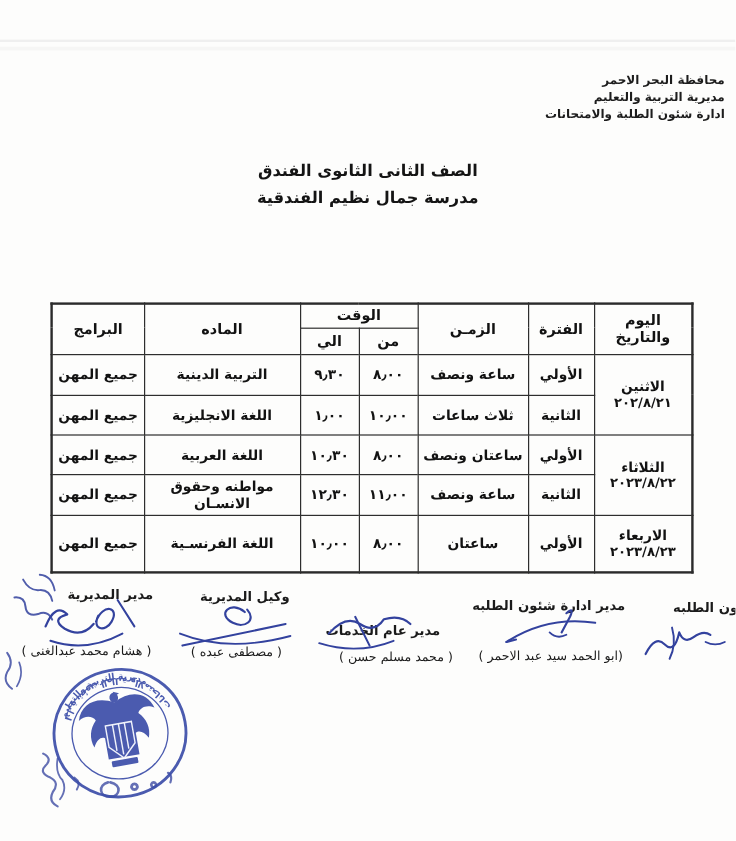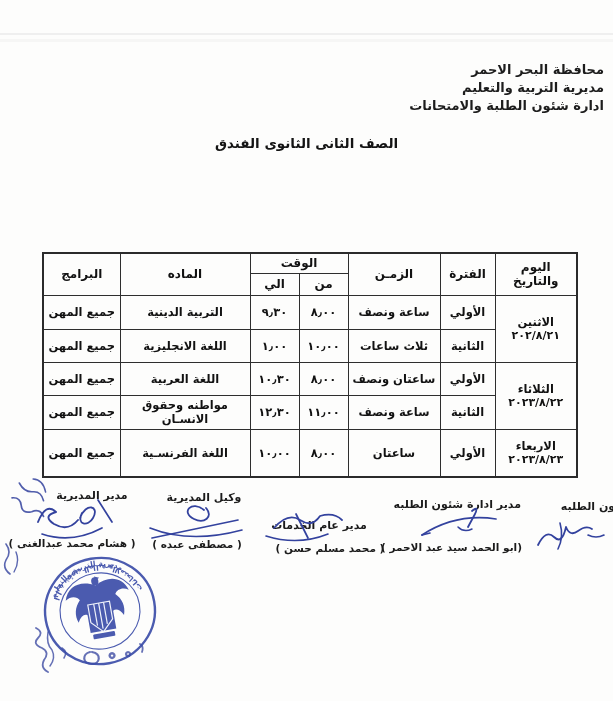--- a/index.html
+++ b/index.html
@@ -4,42 +4,42 @@
 <style>
   html,body{margin:0;padding:0;}
   body{width:613px;height:701px;font-family:"DejaVu Sans",sans-serif;background:#ffffff;}
   .page{position:relative;width:613px;height:701px;background:#fdfdfc;overflow:hidden;color:#161616;}
   .scan-line{position:absolute;left:0;width:100%;pointer-events:none;}
   .scan-line.l1{top:33px;height:2px;background:#efefef;}
   .scan-line.l2{top:39px;height:3px;background:#f6f6f5;}
 
   
   .letterhead{position:absolute;top:61px;right:9px;text-align:right;direction:rtl;
-    font-weight:bold;font-size:13px;line-height:1.4;color:#1d1d1d;}
+    font-weight:bold;font-size:10px;line-height:1.4;color:#1d1d1d;}
 
   
   .titles{position:absolute;top:132px;left:0;width:100%;text-align:center;direction:rtl;
     font-weight:bold;font-size:13.5px;line-height:1.65;color:#141414;}
 
   
   table.exam{position:absolute;left:42px;top:252px;width:534px;border-collapse:collapse;
     table-layout:fixed;direction:rtl;border:2.5px solid #2b2b2b;}
   table.exam th,table.exam td{border:1.4px solid #2e2e2e;font-weight:bold;text-align:center;
     vertical-align:middle;padding:0 2px;color:#121212;font-size:11.5px;}
   table.exam th{font-size:12px;}
   tr.hr1{height:20px;}
   tr.hr2{height:22px;}
   tr.r1{height:34px;} tr.r2{height:33px;} tr.r3{height:33px;} tr.r4{height:34px;} tr.r5{height:48px;}
   td.daycell .dayname{font-size:11.5px;}
   td.daycell .daydate{font-size:11px;letter-spacing:.5px;}
 
   
   .sig-label{position:absolute;direction:rtl;font-weight:bold;font-size:11px;color:#1b1b1b;
     text-align:center;white-space:nowrap;}
-  .sig-name{position:absolute;direction:rtl;font-weight:bold;font-size:10.5px;color:#1b1b1b;
+  .sig-name{position:absolute;direction:rtl;font-weight:normal;font-size:10.5px;color:#1b1b1b;
     text-align:center;white-space:nowrap;}
   .ink{position:absolute;pointer-events:none;}
   .ink path,.ink line{fill:none;stroke:#33429e;stroke-linecap:round;stroke-linejoin:round;}
 
   
   .stamp{position:absolute;left:30px;top:545px;filter:blur(0.3px);opacity:.92;}
 </style>
 </head>
 <body>
 
@@ -49,20 +49,21 @@
   <div class="scan-line l2"></div>
 
   <div class="letterhead">
     <div>محافظة البحر الاحمر</div>
     <div>مديرية التربية والتعليم</div>
     <div>ادارة شئون الطلبة والامتحانات</div>
   </div>
 
   <div class="titles">
     <div>الصف الثانى  الثانوى الفندق</div>
+    <div>مدرسة جمال نظيم الفندقية</div>
   </div>
 
   <table class="exam">
     <colgroup>
       <col style="width:82px">
         <col style="width:55px">
         <col style="width:92px">
       <col style="width:49px">
         <col style="width:49px">
         <col style="width:130px">

